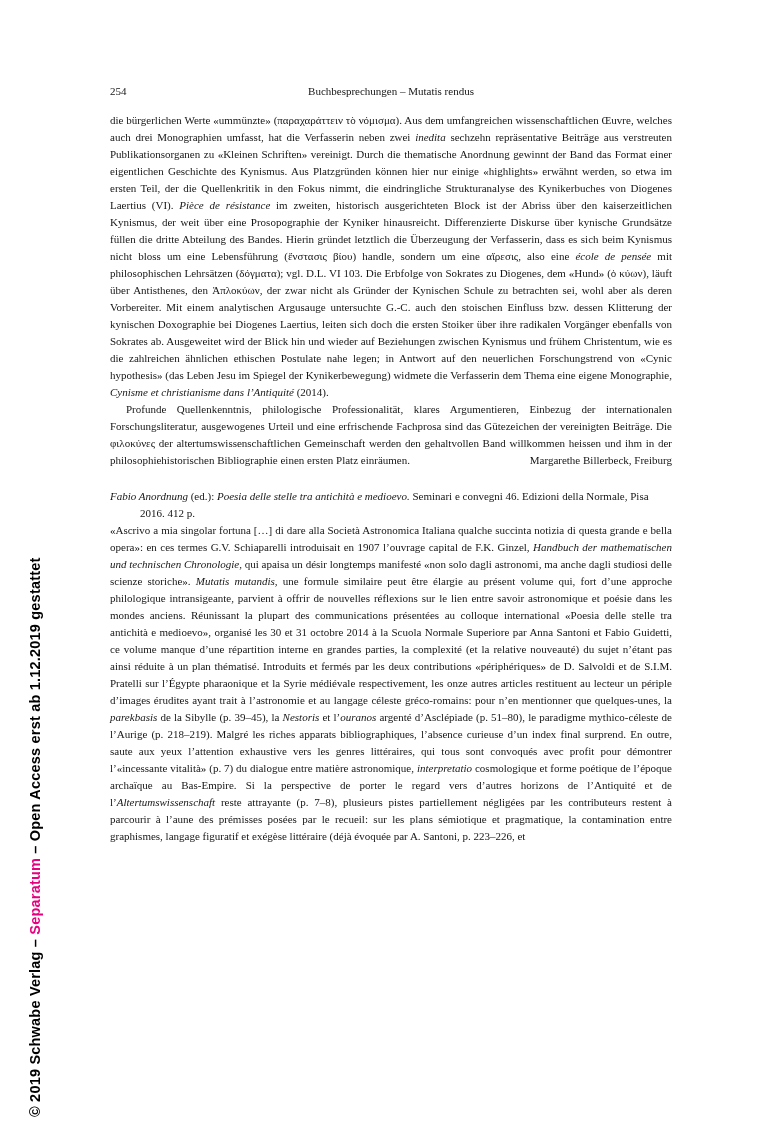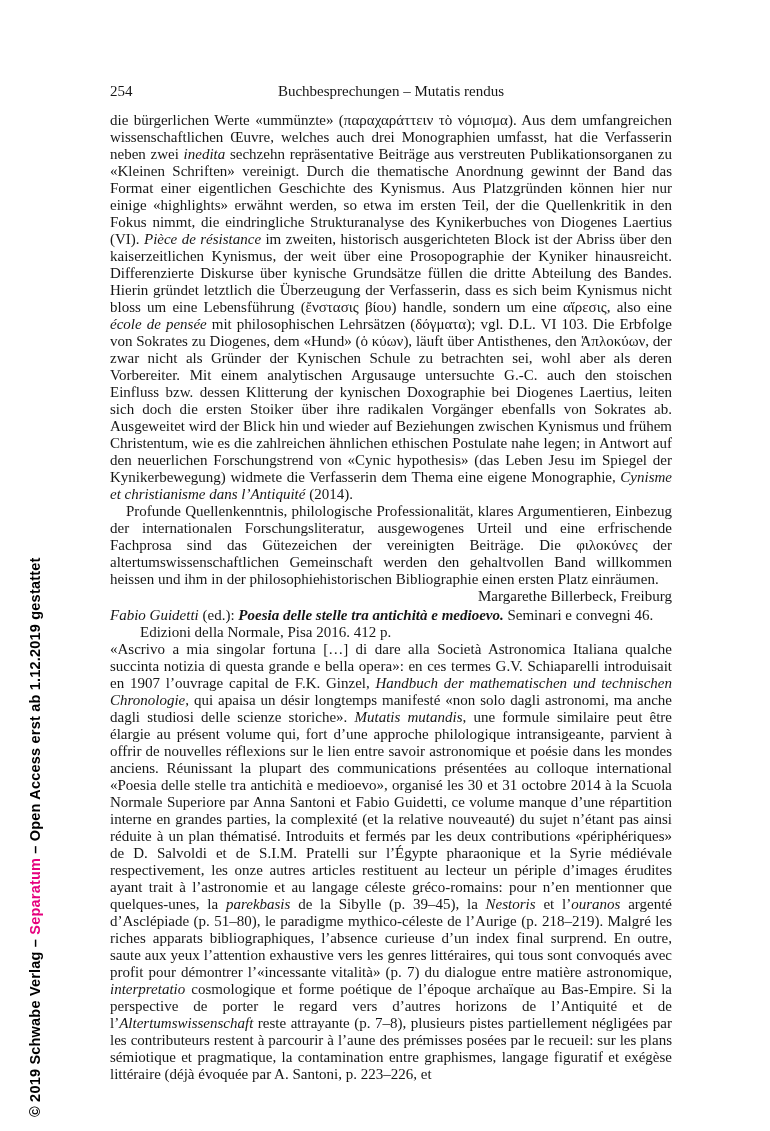--- a/index.html
+++ b/index.html
@@ -23,57 +23,57 @@
     font-size: 14.5px;
     font-weight: bold;
     letter-spacing: 0.2px;
     color: #000000;
   }
   
   .column {
     position: absolute;
     left: 110px; top: 83px;
     width: 562px;
-    font-size: 15px;
+    font-size: 11px;
     line-height: 17px;
     text-align: justify;
   }
   .running-head {
     position: relative;
     text-align: center;
     height: 17px;
     margin-bottom: 12px;
   }
   .running-head .pagenum { position: absolute; left: 0; top: 0; }
   p.par { margin: 0; }
   p.indent1 { text-indent: 16px; }
   p.ref-heading {
     margin: 19px 0 0 0;
     text-align: left;
     padding-left: 30px;
     text-indent: -30px;
   }
   p.after-heading { margin-top: 0; }
   .it { font-style: italic; }
-  .bd { font-weight: bold; text-align: right; }
+  .bd { font-weight: normal; text-align: right; }
   .sig { float: right; }
 </style>
 </head>
 <body>
 
 <div class="spine"><span>© 2019 Schwabe Verlag – </span><span style="color: rgb(230, 0, 126);">Separatum</span><span> – Open Access erst ab 1.12.2019 gestattet</span></div>
 
 <div class="column">
 
   <div class="running-head">
     <span class="pagenum">254</span>
     <span class="head-title">Buchbesprechungen – Mutatis rendus</span>
   </div>
 
   <p class="par"><span>die bürgerlichen Werte «ummünzte» (παραχαράττειν τὸ νόμισμα). Aus dem umfangreichen wissenschaftlichen Œuvre, welches auch drei Monographien umfasst, hat die Verfasserin neben zwei </span><span class="it">inedita</span><span> sechzehn repräsentative Beiträge aus verstreuten Publikationsorganen zu «Kleinen Schriften» vereinigt. Durch die thematische Anordnung gewinnt der Band das Format einer eigentlichen Geschichte des Kynismus. Aus Platzgründen können hier nur einige «highlights» erwähnt werden, so etwa im ersten Teil, der die Quellenkritik in den Fokus nimmt, die eindringliche Strukturanalyse des Kynikerbuches von Diogenes Laertius (VI). </span><span class="it">Pièce de résistance</span><span> im zweiten, historisch ausgerichteten Block ist der Abriss über den kaiserzeitlichen Kynismus, der weit über eine Prosopographie der Kyniker hinausreicht. Differenzierte Diskurse über kynische Grundsätze füllen die dritte Abteilung des Bandes. Hierin gründet letztlich die Überzeugung der Verfasserin, dass es sich beim Kynismus nicht bloss um eine Lebensführung (ἔνστασις βίου) handle, sondern um eine αἵρεσις, also eine </span><span class="it">école de pensée</span><span> mit philosophischen Lehrsätzen (δόγματα); vgl. D.L. VI 103. Die Erbfolge von Sokrates zu Diogenes, dem «Hund» (ὁ κύων), läuft über Antisthenes, den Ἁπλοκύων, der zwar nicht als Gründer der Kynischen Schule zu betrachten sei, wohl aber als deren Vorbereiter. Mit einem analytischen Argusauge untersuchte G.-C. auch den stoischen Einfluss bzw. dessen Klitterung der kynischen Doxographie bei Diogenes Laertius, leiten sich doch die ersten Stoiker über ihre radikalen Vorgänger ebenfalls von Sokrates ab. Ausgeweitet wird der Blick hin und wieder auf Beziehungen zwischen Kynismus und frühem Christentum, wie es die zahlreichen ähnlichen ethischen Postulate nahe legen; in Antwort auf den neuerlichen Forschungstrend von «Cynic hypothesis» (das Leben Jesu im Spiegel der Kynikerbewegung) widmete die Verfasserin dem Thema eine eigene Monographie, </span><span class="it">Cynisme et christianisme dans l’Antiquité</span><span> (2014).</span></p>
 
   <p class="par indent1"><span>Profunde Quellenkenntnis, philologische Professionalität, klares Argumentieren, Einbezug der internationalen Forschungsliteratur, ausgewogenes Urteil und eine erfrischende Fachprosa sind das Gütezeichen der vereinigten Beiträge. Die φιλοκύνες der altertumswissenschaftlichen Gemeinschaft werden den gehaltvollen Band willkommen heissen und ihm in der philosophiehistorischen Bibliographie einen ersten Platz einräumen.</span><span class="sig">Margarethe Billerbeck, Freiburg</span></p>
 
-  <p class="par ref-heading"><span class="it">Fabio Guidetti</span><span> (ed.): </span><span class="it bd">Poesia delle stelle tra antichità e medioevo.</span><span> Seminari e convegni 46. Edizioni della Normale, Pisa 2016. 412 p.</span></p>
+  <p class="par ref-heading"><span class="it">Fabio Anordnung</span><span> (ed.): </span><span class="it bd">Poesia delle stelle tra antichità e medioevo.</span><span> Seminari e convegni 46. Edizioni della Normale, Pisa 2016. 412 p.</span></p>
 
   <p class="par after-heading"><span>«Ascrivo a mia singolar fortuna […] di dare alla Società Astronomica Italiana qualche succinta notizia di questa grande e bella opera»: en ces termes G.V. Schiaparelli introduisait en 1907 l’ouvrage capital de F.K. Ginzel, </span><span class="it">Handbuch der mathematischen und technischen Chronologie</span><span>, qui apaisa un désir longtemps manifesté «non solo dagli astronomi, ma anche dagli studiosi delle scienze storiche». </span><span class="it">Mutatis mutandis</span><span>, une formule similaire peut être élargie au présent volume qui, fort d’une approche philologique intransigeante, parvient à offrir de nouvelles réflexions sur le lien entre savoir astronomique et poésie dans les mondes anciens. Réunissant la plupart des communications présentées au colloque international «Poesia delle stelle tra antichità e medioevo», organisé les 30 et 31 octobre 2014 à la Scuola Normale Superiore par Anna Santoni et Fabio Guidetti, ce volume manque d’une répartition interne en grandes parties, la complexité (et la relative nouveauté) du sujet n’étant pas ainsi réduite à un plan thématisé. Introduits et fermés par les deux contributions «périphériques» de D. Salvoldi et de S.I.M. Pratelli sur l’Égypte pharaonique et la Syrie médiévale respectivement, les onze autres articles restituent au lecteur un périple d’images érudites ayant trait à l’astronomie et au langage céleste gréco-romains: pour n’en mentionner que quelques-unes, la </span><span class="it">parekbasis</span><span> de la Sibylle (p. 39–45), la </span><span class="it">Nestoris</span><span> et l’</span><span class="it">ouranos</span><span> argenté d’Asclépiade (p. 51–80), le paradigme mythico-céleste de l’Aurige (p. 218–219). Malgré les riches apparats bibliographiques, l’absence curieuse d’un index final surprend. En outre, saute aux yeux l’attention exhaustive vers les genres littéraires, qui tous sont convoqués avec profit pour démontrer l’«incessante vitalità» (p. 7) du dialogue entre matière astronomique, </span><span class="it">interpretatio</span><span> cosmologique et forme poétique de l’époque archaïque au Bas-Empire. Si la perspective de porter le regard vers d’autres horizons de l’Antiquité et de l’</span><span class="it">Altertumswissenschaft</span><span> reste attrayante (p. 7–8), plusieurs pistes partiellement négligées par les contributeurs restent à parcourir à l’aune des prémisses posées par le recueil: sur les plans sémiotique et pragmatique, la contamination entre graphismes, langage figuratif et exégèse littéraire (déjà évoquée par A. Santoni, p. 223–226, et</span></p>
 
 </div>
 
 </body></html>

